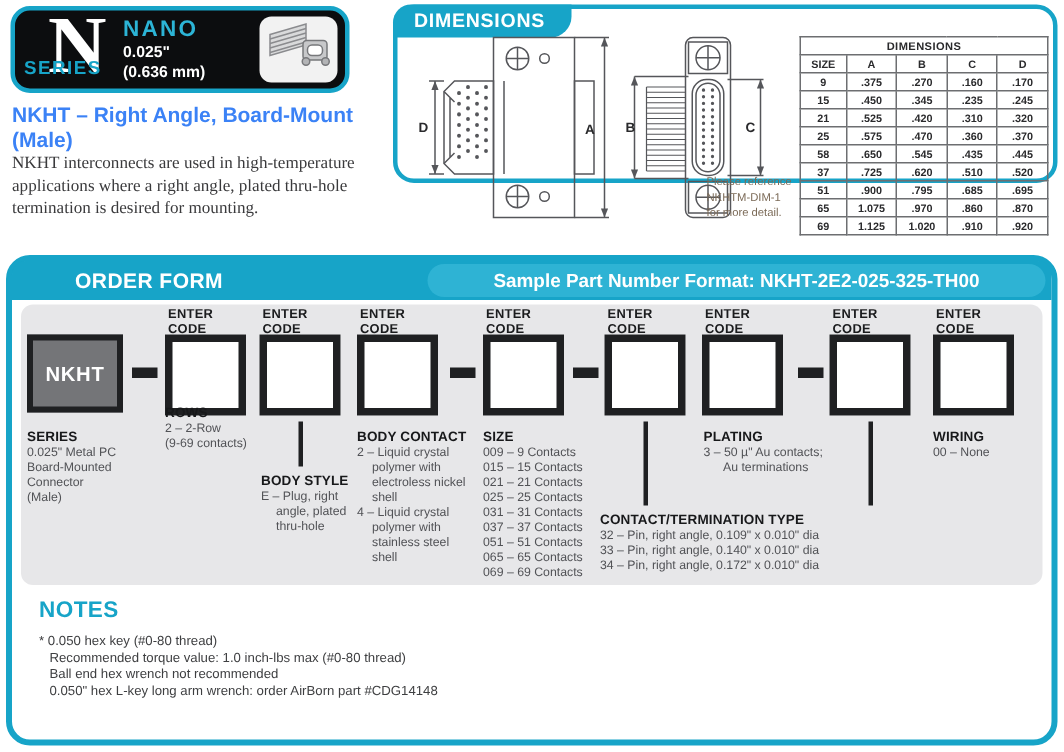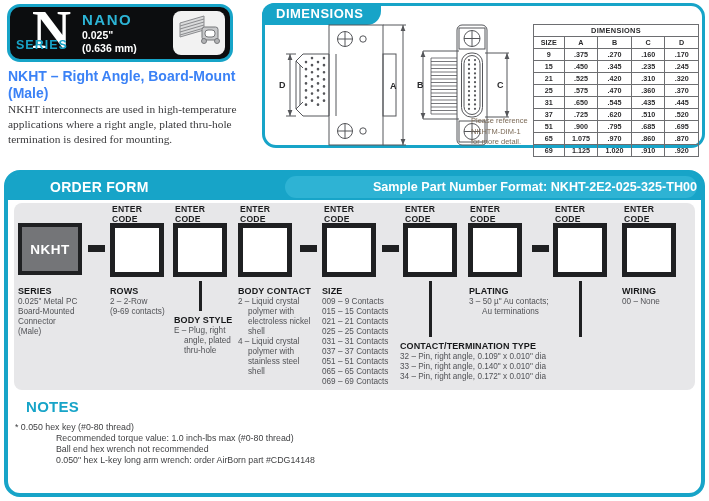--- a/index.html
+++ b/index.html
@@ -19,41 +19,41 @@
   .logo-photo{flex:none;width:52px;height:44px;background:#f2f2f2;border-radius:8px;margin-right:5px;
               display:flex;align-items:center;justify-content:center;}
 
   
   .prod-title{position:absolute;left:8px;top:68px;width:258px;color:#3b82f6;font-weight:bold;
               font-size:14px;line-height:1.2;}
   .prod-desc{position:absolute;left:8px;top:102px;width:254px;font-family:"Liberation Serif",serif;
              font-size:11.4px;line-height:1.32;color:#3a3a3c;}
 
   
-  .dim-panel{position:absolute;left:262px;top:3px;width:443px;height:145px;border:3px solid #17a4c8;
+  .dim-panel{position:absolute;left:262px;top:3px;width:443px;height:119px;border:3px solid #17a4c8;
              border-radius:14px;box-sizing:border-box;background:#fff;}
   .dim-tab{position:absolute;left:-3px;top:-3px;background:#17a4c8;color:#fff;font-weight:bold;
            font-size:13px;letter-spacing:.5px;padding:3px 18px 4px 14px;border-radius:12px 0 14px 0;}
   .dim-note{position:absolute;left:206px;top:110px;width:82px;font-size:7.5px;line-height:1.4;
             color:#7b6a57;white-space:pre-line;}
   .dim-table{position:absolute;left:268px;top:18px;width:166px;border-collapse:collapse;}
   .dim-table th,.dim-table td{border:1px solid #6d6e71;font-size:7.2px;font-weight:bold;color:#2a2a2c;
             text-align:center;padding:1px 0;line-height:1.25;}
   .dim-table .ttl{font-size:7.4px;letter-spacing:.3px;}
   .col-size{width:30px;} .col-abcd{width:33px;}
   svg.drawing{position:absolute;}
 
   
   .of{position:absolute;left:4px;top:170px;width:701px;height:327px;border:4px solid #17a4c8;
       border-radius:16px;box-sizing:border-box;background:#fff;}
   .of-band{position:absolute;left:0;top:0;right:0;height:26px;background:#17a4c8;border-radius:9px 9px 0 0;}
   .of-heading{position:absolute;left:42px;top:0;line-height:26px;color:#fff;font-weight:bold;
               font-size:14px;letter-spacing:.3px;}
   .of-sample{position:absolute;right:4px;top:2px;width:412px;height:22px;line-height:22px;border-radius:11px;
-             background:#2eb3d4;color:#fff;font-weight:bold;font-size:12.6px;text-align:right;}
+             background:#2eb3d4;color:#fff;font-weight:bold;font-size:12.6px;text-align:center;}
   .of-gray{position:absolute;left:6px;top:29px;width:681px;height:187px;background:#e7e7e9;border-radius:8px;}
 
   .code-label{position:absolute;top:31px;font-size:8.6px;font-weight:bold;color:#1b1c1e;
               line-height:9.5px;white-space:pre-line;letter-spacing:.2px;}
   .series-box{position:absolute;left:10px;top:49px;width:64px;height:52px;background:#747578;
               border:4px solid #1f2022;box-sizing:border-box;display:flex;align-items:center;
               justify-content:center;color:#fff;font-weight:bold;font-size:13.5px;letter-spacing:.5px;}
   .code-box{position:absolute;top:49px;width:54px;height:54px;background:#fff;border:5px solid #1f2022;
             box-sizing:border-box;}
   .dash{position:absolute;top:71px;width:17px;height:7px;background:#1f2022;}
@@ -61,23 +61,23 @@
 
   .fgroup{position:absolute;}
   .flabel{font-size:9px;font-weight:bold;color:#17181a;margin-bottom:1px;letter-spacing:.1px;}
   .opt{font-size:8.2px;color:#515256;line-height:10px;white-space:nowrap;}
   .ind{padding-left:10px;}
   .ind12{padding-left:13px;}
 
   
   .notes-heading{position:absolute;left:18px;top:224px;color:#17a4c8;font-weight:bold;font-size:15px;
                  letter-spacing:.3px;}
-  .notes-list{position:absolute;left:7px;top:248px;}
+  .notes-list{position:absolute;left:18px;top:248px;}
   .note-line{font-size:8.8px;color:#3e3f41;line-height:11px;}
-  .note-ind{padding-left:7px;margin-left:34px;}
+  .note-ind{padding-left:7px;}
 </style>
 </head>
 <body>
 
 <div class="page">
 
   <div class="logo">
     <div class="logo-nwrap">
       <div class="logo-n">N</div>
       <div class="logo-series">SERIES</div>
@@ -218,21 +218,21 @@
             <td>.320</td>
           </tr>
       <tr>
             <td>25</td>
             <td>.575</td>
             <td>.470</td>
             <td>.360</td>
             <td>.370</td>
           </tr>
       <tr>
-            <td>31</td>
+            <td>58</td>
             <td>.650</td>
             <td>.545</td>
             <td>.435</td>
             <td>.445</td>
           </tr>
       <tr>
             <td>37</td>
             <td>.725</td>
             <td>.620</td>
             <td>.510</td>
@@ -306,21 +306,21 @@
     <div class="vline" style="left:571px;top:107px;height:56px"></div>
 
     <div class="fgroup" style="left:10px;top:112px">
       <div class="flabel">SERIES</div>
       <div class="opt">0.025" Metal PC</div>
       <div class="opt">Board-Mounted</div>
       <div class="opt">Connector</div>
       <div class="opt">(Male)</div>
     </div>
 
-    <div class="fgroup" style="left:102px;top:112px">
+    <div class="fgroup" style="left:102px;top:96px">
       <div class="flabel">ROWS</div>
       <div class="opt">2 – 2-Row</div>
       <div class="opt">(9-69 contacts)</div>
     </div>
 
     <div class="fgroup" style="left:166px;top:141px">
       <div class="flabel">BODY STYLE</div>
       <div class="opt">E – Plug, right</div>
       <div class="opt ind">angle, plated</div>
       <div class="opt ind">thru-hole</div>

